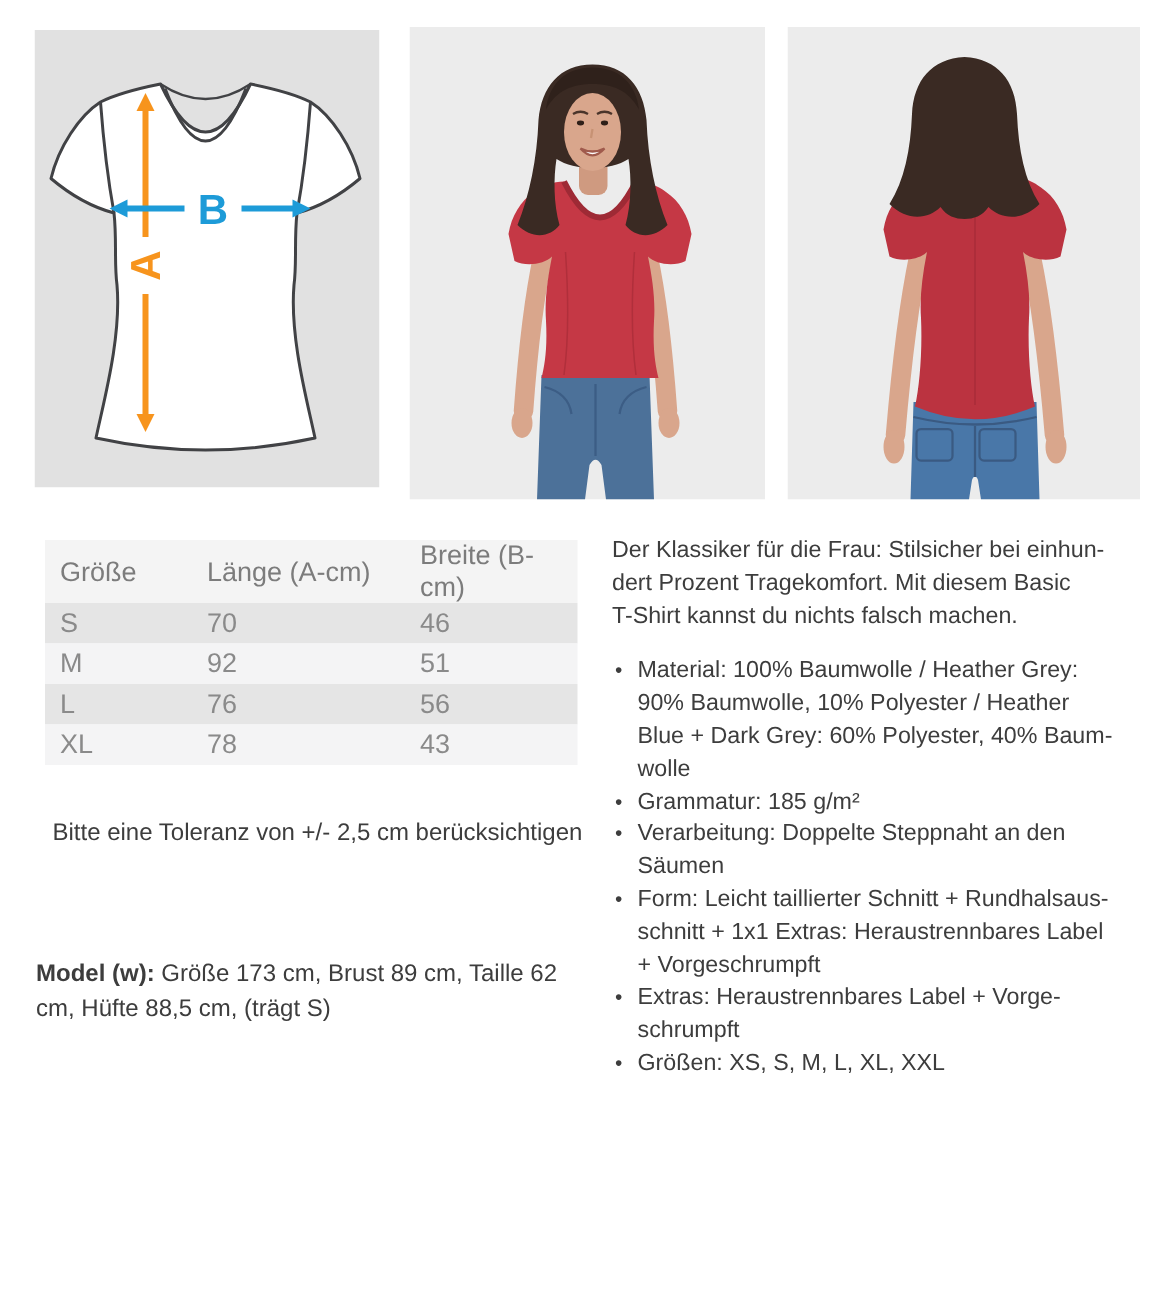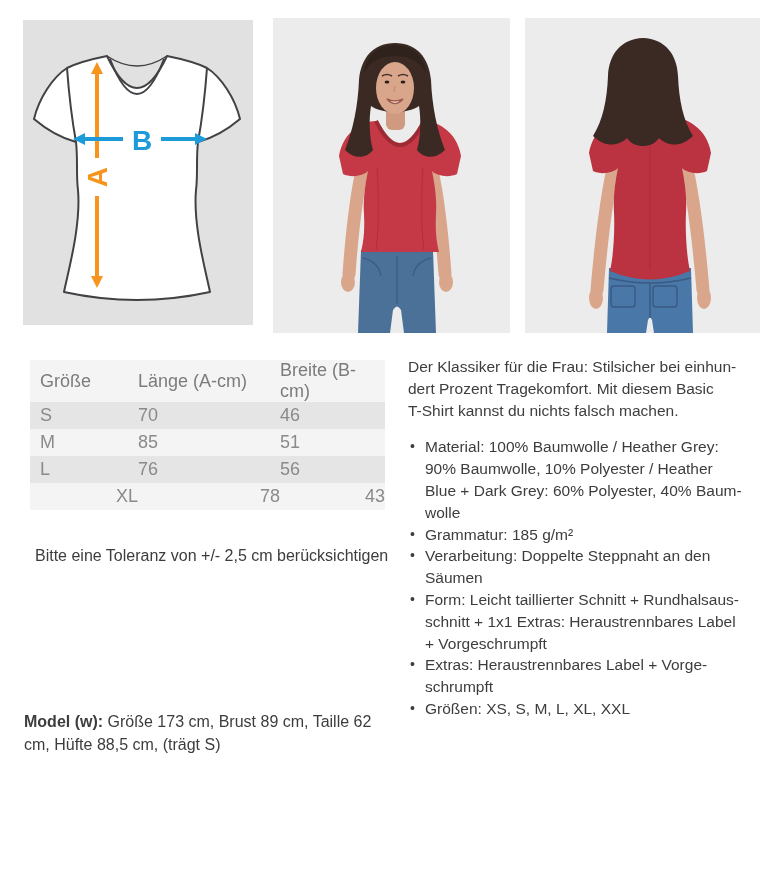--- a/index.html
+++ b/index.html
@@ -37,21 +37,21 @@
     color:#8a8a8a;height:27px;padding:0;vertical-align:middle;
   }
   table.size-table th:first-child,
   table.size-table td:first-child{padding-left:10px;}
 
   .tolerance-note{
     position:absolute;left:24px;top:535px;width:375px;
     font-size:16px;line-height:20px;margin:11px;
   }
   .model-note{
-    position:absolute;left:24px;top:710px;width:378px;
+    position:absolute;left:24px;top:638px;width:378px;
     font-size:16px;line-height:23px;margin:0;
   }
   .model-note strong{font-weight:bold;}
 
   .right-col{
     position:absolute;left:408px;top:356px;width:372px;
     font-size:15.5px;line-height:21.8px;
   }
   .description{margin:0 0 15px 0;}
   ul.feature-list{list-style:none;margin:0;padding:0;}
@@ -194,29 +194,29 @@
         </tr>
     </thead>
     <tbody>
         <tr style="background-color: rgb(229, 229, 229);">
           <td>S</td>
           <td>70</td>
           <td>46</td>
         </tr>
         <tr style="background-color: rgb(244, 244, 245);">
           <td>M</td>
-          <td>85</td>
+          <td>92</td>
           <td>51</td>
         </tr>
         <tr style="background-color: rgb(229, 229, 229);">
           <td>L</td>
           <td>76</td>
           <td>56</td>
         </tr>
-        <tr style="background-color: rgb(244, 244, 245); text-align: right;">
+        <tr style="background-color: rgb(244, 244, 245);">
           <td>XL</td>
           <td>78</td>
           <td>43</td>
         </tr>
       </tbody>
   </table>
 
   <p class="tolerance-note">Bitte eine Toleranz von +/- 2,5 cm berücksichtigen</p>
 
   <p class="model-note">

